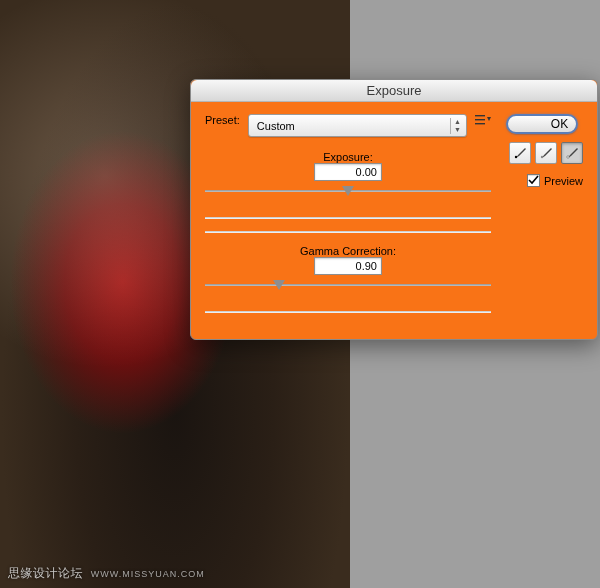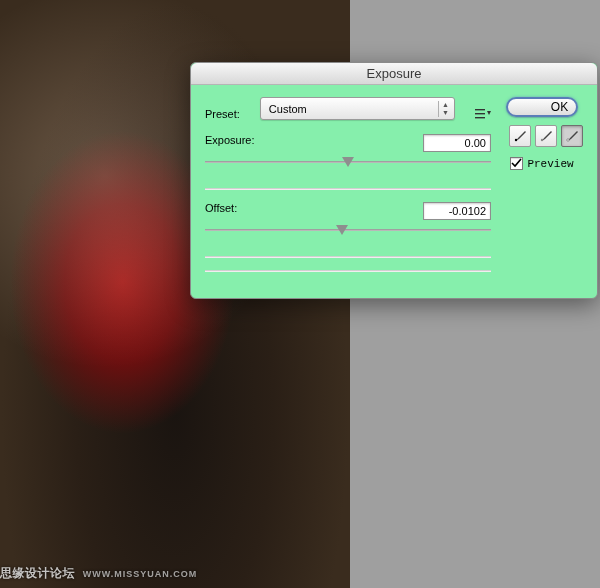--- a/index.html
+++ b/index.html
@@ -19,34 +19,33 @@
     left: 0; top: 0;
     width: 350px; height: 588px;
     background:
       radial-gradient(circle at 30% 30%, rgba(255,220,190,0.25), rgba(0,0,0,0) 40%),
       radial-gradient(ellipse at 35% 48%, #a01515 0%, #6d0f0f 18%, rgba(0,0,0,0) 35%),
       radial-gradient(ellipse at 50% 70%, #1a1410 0%, #2a1f16 40%, #3a2c1e 70%),
       linear-gradient(180deg, #5a4a35 0%, #3e2f20 30%, #2a1f15 60%, #181008 100%);
   }
   .watermark {
     position: absolute;
-    left: 0; bottom: 6px;
+    left: 8px; bottom: 6px;
     color: rgba(255,255,255,0.75);
     font-size: 12px;
     letter-spacing: 0.5px;
     text-shadow: 0 0 3px rgba(0,0,0,0.9);
     font-family: "Microsoft YaHei", sans-serif;
-    font-weight: bold;
   }
   .watermark .site { font-size: 9px; letter-spacing: 1px; margin-left: 4px; color: rgba(255,255,255,0.6);}
   .dialog {
     position: absolute;
-    left: 190px; top: 62px;
+    left: 190px; top: 79px;
     width: 408px;
-    background: #86efac;
+    background: #f97316;
     border: 1px solid #8a8a8a;
     border-radius: 6px;
     box-shadow: 0 6px 24px rgba(0,0,0,0.45);
     padding-bottom: 14px;
   }
   .titlebar {
     height: 22px;
     line-height: 22px;
     text-align: center;
     font-size: 13px;
@@ -55,21 +54,21 @@
     border-radius: 6px 6px 0 0;
     color: #3a3a3a;
   }
   .content {
     display: flex;
     padding: 12px 14px 0 14px;
   }
   .left-col { flex: 1; }
   .right-col { width: 82px; margin-left: 10px; }
   .row-preset {
-    display: flex; align-items: flex-end; gap: 20px;
+    display: flex; align-items: flex-start; gap: 8px;
     margin-bottom: 14px;
   }
   .select {
     flex: 1;
     height: 23px;
     display: flex; align-items: center;
     background: linear-gradient(#fefefe,#e5e5e5);
     border: 1px solid #9a9a9a;
     border-radius: 3px;
     padding: 0 4px 0 8px;
@@ -80,22 +79,23 @@
   .stepper {
     display:flex; flex-direction:column;
     width:12px; height:16px;
     border-left:1px solid #b0b0b0; padding-left:3px;
   }
   .stepper div { font-size:7px; line-height:8px; color:#555; }
   .preset-menu-icon svg { display:block; }
 
   .group { margin-bottom: 18px; }
   .group-head {
-    display: flex; justify-content: space-between;
+    display: flex; align-items: center; justify-content: space-between;
     margin-bottom: 4px;
+    flex-direction: column;
   }
   .numfield {
     width: 68px; height: 18px;
     border: 1px solid #8e8e8e;
     background: #fff;
     font-size: 11px;
     text-align: right;
     padding: 0 4px;
     box-shadow: inset 0 1px 2px rgba(0,0,0,0.2);
   }
@@ -140,21 +140,21 @@
     margin: 8px 0 10px 0;
   }
   .ed {
     width:22px; height:22px;
     border:1px solid #9a9a9a;
     background: linear-gradient(#fdfdfd,#e6e6e6);
     display:flex; align-items:center; justify-content:center;
     border-radius:2px;
   }
   .ed.active { background:#d0d0d0; border-color:#707070; box-shadow: inset 0 1px 3px rgba(0,0,0,0.3);}
-  .checkbox-row { display:flex; align-items:center; gap:4px; justify-content:center;font-family:Liberation Mono, monospace;}
+  .checkbox-row { display:flex; align-items:center; gap:4px; justify-content:flex-end;}
   .cb {
     width:13px; height:13px; border:1px solid #7a7a7a; background:#fff;
     display:flex; align-items:center; justify-content:center;
     box-shadow: inset 0 1px 1px rgba(0,0,0,0.15);
   }
   .cb svg { display:block; }
 </style>
 </head>
 <body>
 
@@ -195,33 +195,33 @@
           <input class="numfield" value="0.00" style="">
         </div>
         <div class="slider">
           <div class="slider-track"></div>
           <div class="slider-thumb" style="left:50%"></div>
         </div>
       </div>
 
       <div class="hr"></div>
 
+
+      <div class="hr"></div>
+
       <div class="group">
         <div class="group-head">
-          <span>Offset:</span>
-          <input class="numfield" value="-0.0102" style="">
+          <span>Gamma Correction:</span>
+          <input class="numfield" value="0.90" style="">
         </div>
         <div class="slider">
           <div class="slider-track"></div>
-          <div class="slider-thumb" style="left:48%"></div>
-        </div>
-      </div>
-
-      <div class="hr"></div>
-
+          <div class="slider-thumb" style="left:26%"></div>
+        </div>
+      </div>
 
       <div class="hr"></div>
 
     </div>
 
     <div class="right-col">
       <div class="btn default">OK</div>
 
       <div class="eyedroppers">
         <div class="ed">

